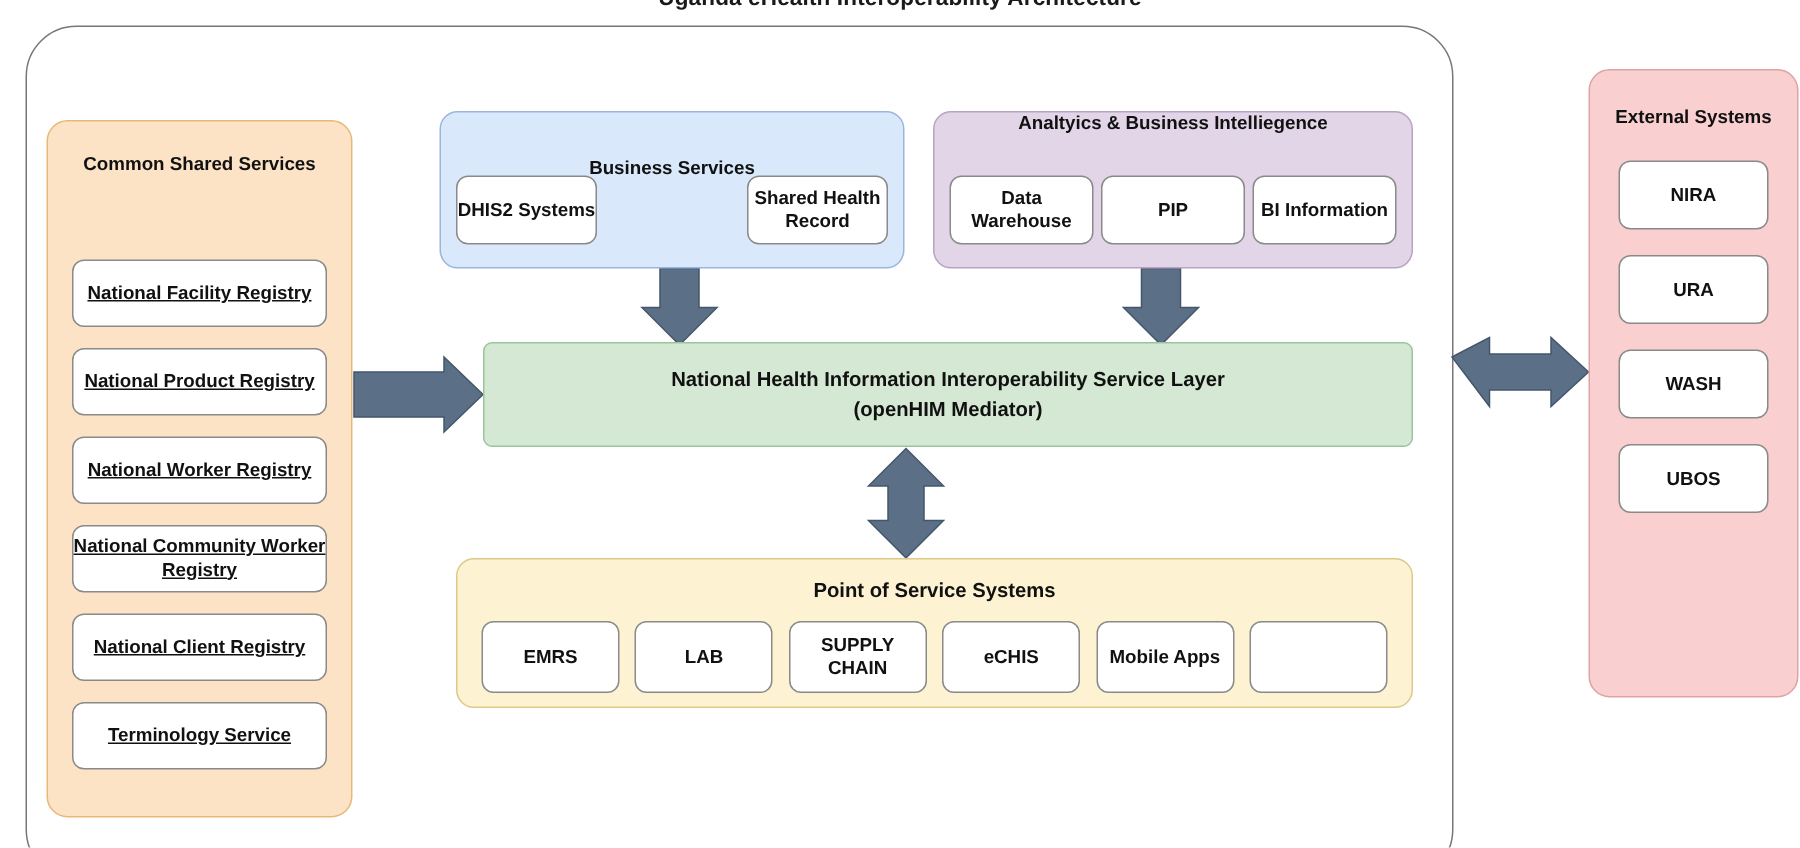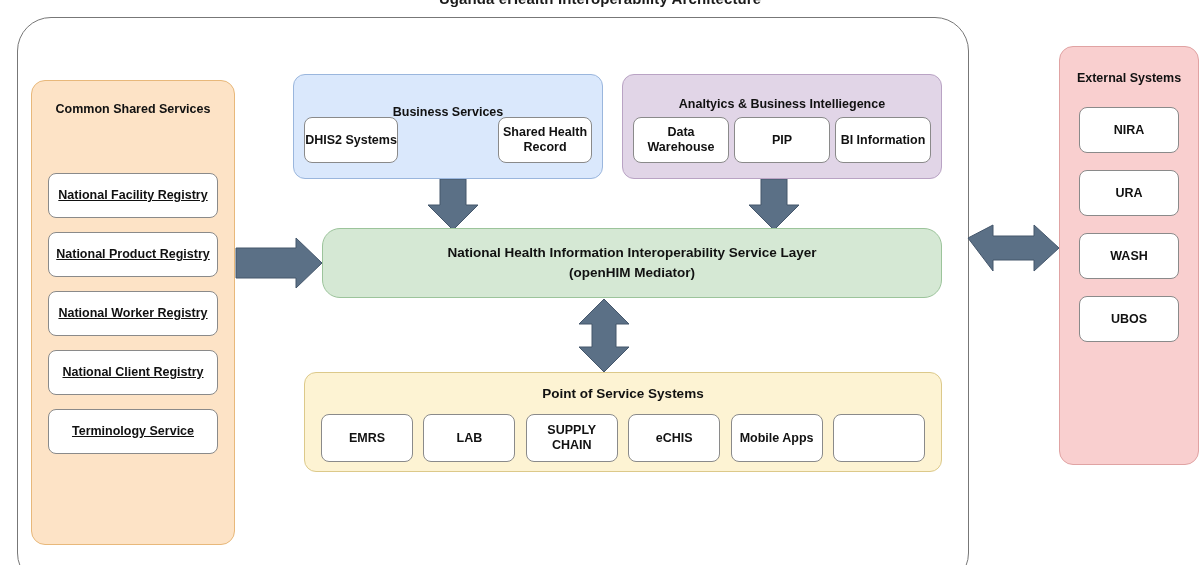--- a/index.html
+++ b/index.html
@@ -92,34 +92,34 @@
     height:46px;
   }
   .bs-row .sm-box{width:94px;}
 
   
   .an-panel{
     left:622px;top:74px;width:320px;height:105px;
     background:#e1d5e7;
     border:1.4px solid #b9a3c4;
   }
-  .an-panel .panel-title{padding-top:22px;}
+  .an-panel .panel-title{padding-top:0;}
   .an-row{
     position:absolute;left:10px;right:10px;top:42px;
     display:flex;justify-content:space-between;
   }
   .an-row .sm-box{width:96px;}
 
   
   .service-layer{
     position:absolute;
     left:322px;top:228px;width:620px;height:70px;
     background:#d5e8d4;
     border:1.4px solid #9cc49b;
-    border-radius:18px;
+    border-radius:6px;
     display:flex;align-items:center;justify-content:center;
     text-align:center;
     font-size:13.5px;font-weight:bold;color:#111111;
     line-height:1.45;
     box-sizing:border-box;
   }
 
   
   .pos-panel{
     left:304px;top:372px;width:638px;height:100px;
@@ -186,20 +186,21 @@
       <path d="M968,238 L993,225 L993,236 L1034,236 L1034,225 L1059,248 L1034,271 L1034,260 L993,260 L993,271 Z" fill="#5b7086" stroke="#44566b" stroke-width="1"></path>
     </g>
   </svg>
 
   <div class="panel css-panel">
     <div class="panel-title">Common Shared Services</div>
     <div class="css-list">
       <div class="css-item">National Facility Registry</div>
       <div class="css-item">National Product Registry</div>
       <div class="css-item">National Worker Registry</div>
+      <div class="css-item">National Community Worker Registry</div>
       <div class="css-item">National Client Registry</div>
       <div class="css-item">Terminology Service</div>
     </div>
   </div>
 
   <div class="panel bs-panel">
     <div class="panel-title">Business Services</div>
     <div class="bs-row">
       <div class="sm-box">DHIS2 Systems</div>
       <div class="sm-box">Shared Health Record</div>

